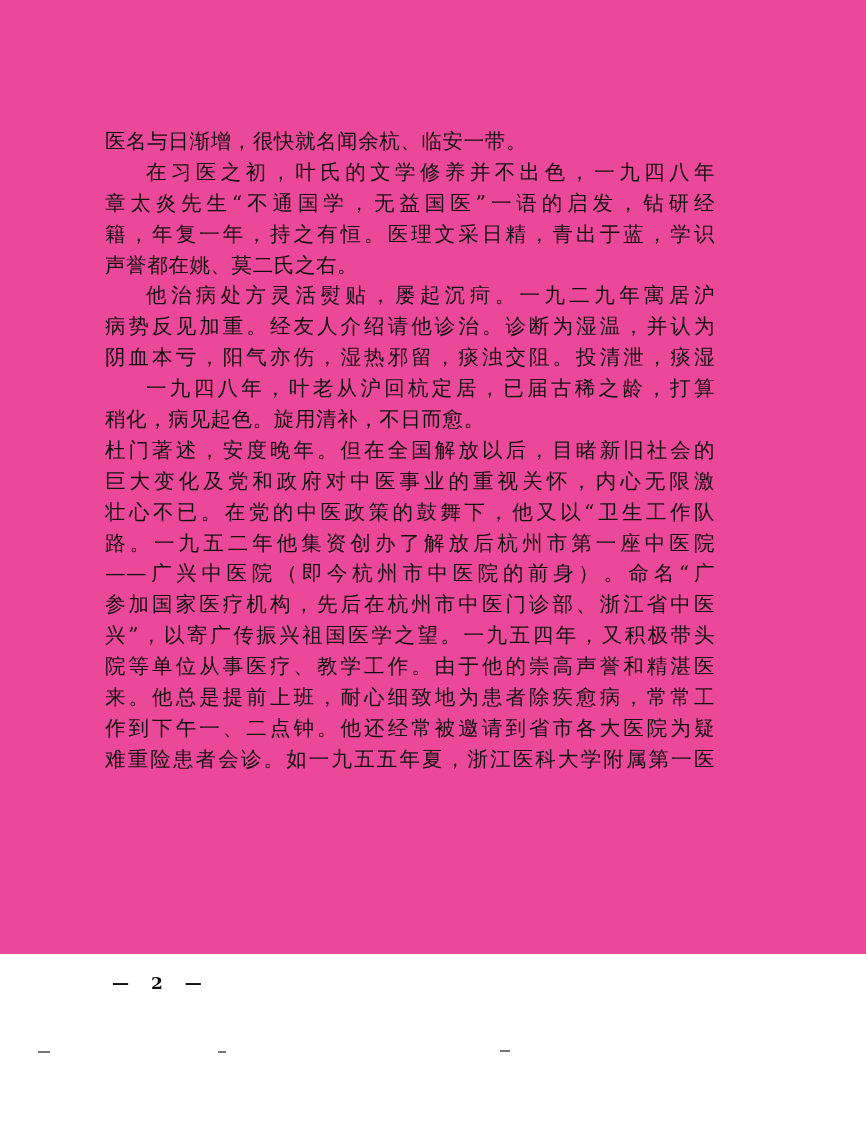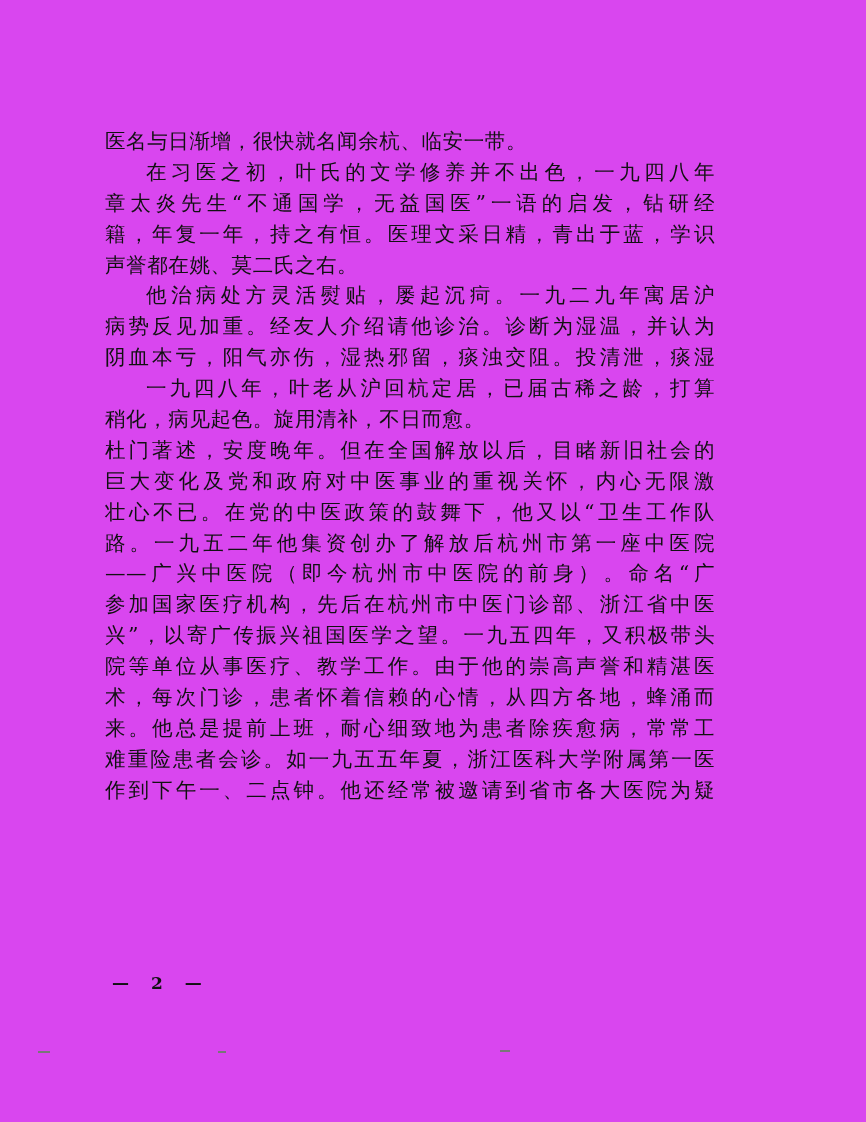--- a/index.html
+++ b/index.html
@@ -1,19 +1,19 @@
 <!DOCTYPE html>
 <html><head>
 <meta charset="utf-8">
 <style>
   html, body { margin: 0; padding: 0; background: #ffffff; }
   body { width: 866px; height: 1122px; position: relative; overflow: hidden; }
   .page {
-    position: absolute; left: 0; top: 0; width: 866px; height: 1122px;
-    background: #d946ef;
+    position: absolute; left: 0; top: 0; width: 866px; height: 954px;
+    background: #ec4899;
   }
   .text-block {
     position: absolute; left: 105px; top: 126px; width: 610px;
     font-family: "DejaVu Serif", "Liberation Serif", serif;
     font-size: 20.5px; line-height: 30.9px; color: #111111;
     letter-spacing: 0.6px;
   }
   .line { white-space: nowrap; height: 30.9px; text-align: justify; text-align-last: justify; }
   .line.last { text-align: left; text-align-last: left; }
   .line.indent { padding-left: 41px; }
@@ -40,22 +40,21 @@
       <div class="line indent">一九四八年，叶老从沪回杭定居，已届古稀之龄，打算</div>
       <div class="line last">稍化，病见起色。旋用清补，不日而愈。</div>
       <div class="line">杜门著述，安度晚年。但在全国解放以后，目睹新旧社会的</div>
       <div class="line">巨大变化及党和政府对中医事业的重视关怀，内心无限激</div>
       <div class="line">壮心不已。在党的中医政策的鼓舞下，他又以“卫生工作队</div>
       <div class="line">路。一九五二年他集资创办了解放后杭州市第一座中医院</div>
       <div class="line">——广兴中医院（即今杭州市中医院的前身）。命名“广</div>
       <div class="line">参加国家医疗机构，先后在杭州市中医门诊部、浙江省中医</div>
       <div class="line">兴”，以寄广传振兴祖国医学之望。一九五四年，又积极带头</div>
       <div class="line">院等单位从事医疗、教学工作。由于他的崇高声誉和精湛医</div>
-      <div class="line">术，每次门诊，患者怀着信赖的心情，从四方各地，蜂涌而</div>
       <div class="line">来。他总是提前上班，耐心细致地为患者除疾愈病，常常工</div>
+      <div class="line">作到下午一、二点钟。他还经常被邀请到省市各大医院为疑</div>
       <div class="line">难重险患者会诊。如一九五五年夏，浙江医科大学附属第一医</div>
-      <div class="line">作到下午一、二点钟。他还经常被邀请到省市各大医院为疑</div>
     </div>
   <div class="page-number">— 2 —</div>
   <div class="speck" style="left:38px;top:1051px;width:12px;"></div>
   <div class="speck" style="left:218px;top:1051px;width:8px;"></div>
   <div class="speck" style="left:500px;top:1050px;width:10px;"></div>
 </div>
 
 </body></html>

